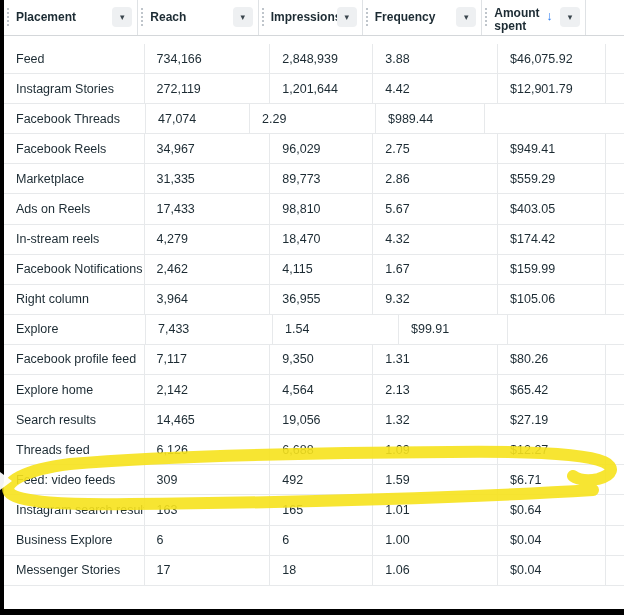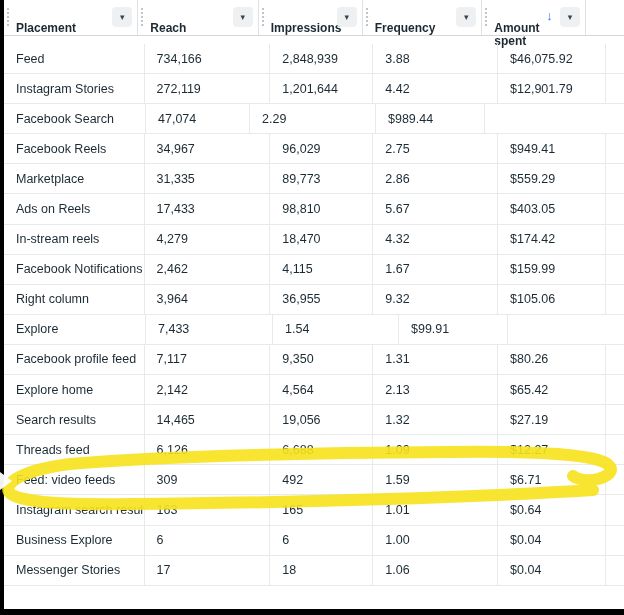--- a/index.html
+++ b/index.html
@@ -3,21 +3,21 @@
 <meta charset="utf-8">
 <style>
   html,body{margin:0;padding:0;}
   body{font-family:"Liberation Sans", sans-serif; background:#ffffff;}
   .frame{position:relative;width:624px;height:615px;background:#000000;overflow:hidden;}
   .sheet{position:absolute;left:4px;top:0;width:620px;height:609px;background:#ffffff;overflow:hidden;}
 
   
   .hdr{display:flex;height:36px;border-bottom:1px solid #d4d7da;background:#ffffff;box-sizing:border-box;}
   .hcell{position:relative;box-sizing:border-box;border-right:1px solid #dfe2e5;padding:7px 26px 0 12px;}
-  .hcell .lbl{font-size:12px;font-weight:600;color:#1c2b33;white-space:nowrap;line-height:13px;display:inline-block;margin-top:15px;}
+  .hcell .lbl{font-size:12px;font-weight:600;color:#1c2b33;white-space:nowrap;line-height:13px;display:inline-block;}
   .hcell.c4 .lbl{white-space:normal;width:50px;}
   .handle{position:absolute;left:3px;top:8px;width:2px;height:19px;
           background-image:repeating-linear-gradient(to bottom,#bfc5cb 0 2px,transparent 2px 4px);}
   .menu-btn{position:absolute;right:5px;top:7px;width:20px;height:20px;background:#eef0f2;border:none;
             border-radius:4px;display:flex;align-items:center;justify-content:center;
             font-size:9px;line-height:9px;color:#3a454d;padding:0;cursor:pointer;font-family:inherit;}
   .sort-ico{position:absolute;left:64px;top:8px;font-size:13px;font-weight:700;color:#2f7ef0;}
 
   
   .tbody{position:relative;margin-top:8px;}
@@ -93,21 +93,21 @@
       </div>
         <div class="row">
         <div class="cell c0">Instagram Stories</div>
         <div class="cell c1">272,119</div>
         <div class="cell c2">1,201,644</div>
         <div class="cell c3">4.42</div>
         <div class="cell c4">$12,901.79</div>
         <div class="cell c5"></div>
       </div>
         <div class="row">
-        <div class="cell c0">Facebook Search</div>
+        <div class="cell c0">Facebook Threads</div>
         <div class="cell c2">47,074</div>
         <div class="cell c3">2.29</div>
         <div class="cell c4">$989.44</div>
         <div class="cell c5"></div>
       </div>
         <div class="row">
         <div class="cell c0">Facebook Reels</div>
         <div class="cell c1">34,967</div>
         <div class="cell c2">96,029</div>
         <div class="cell c3">2.75</div>

